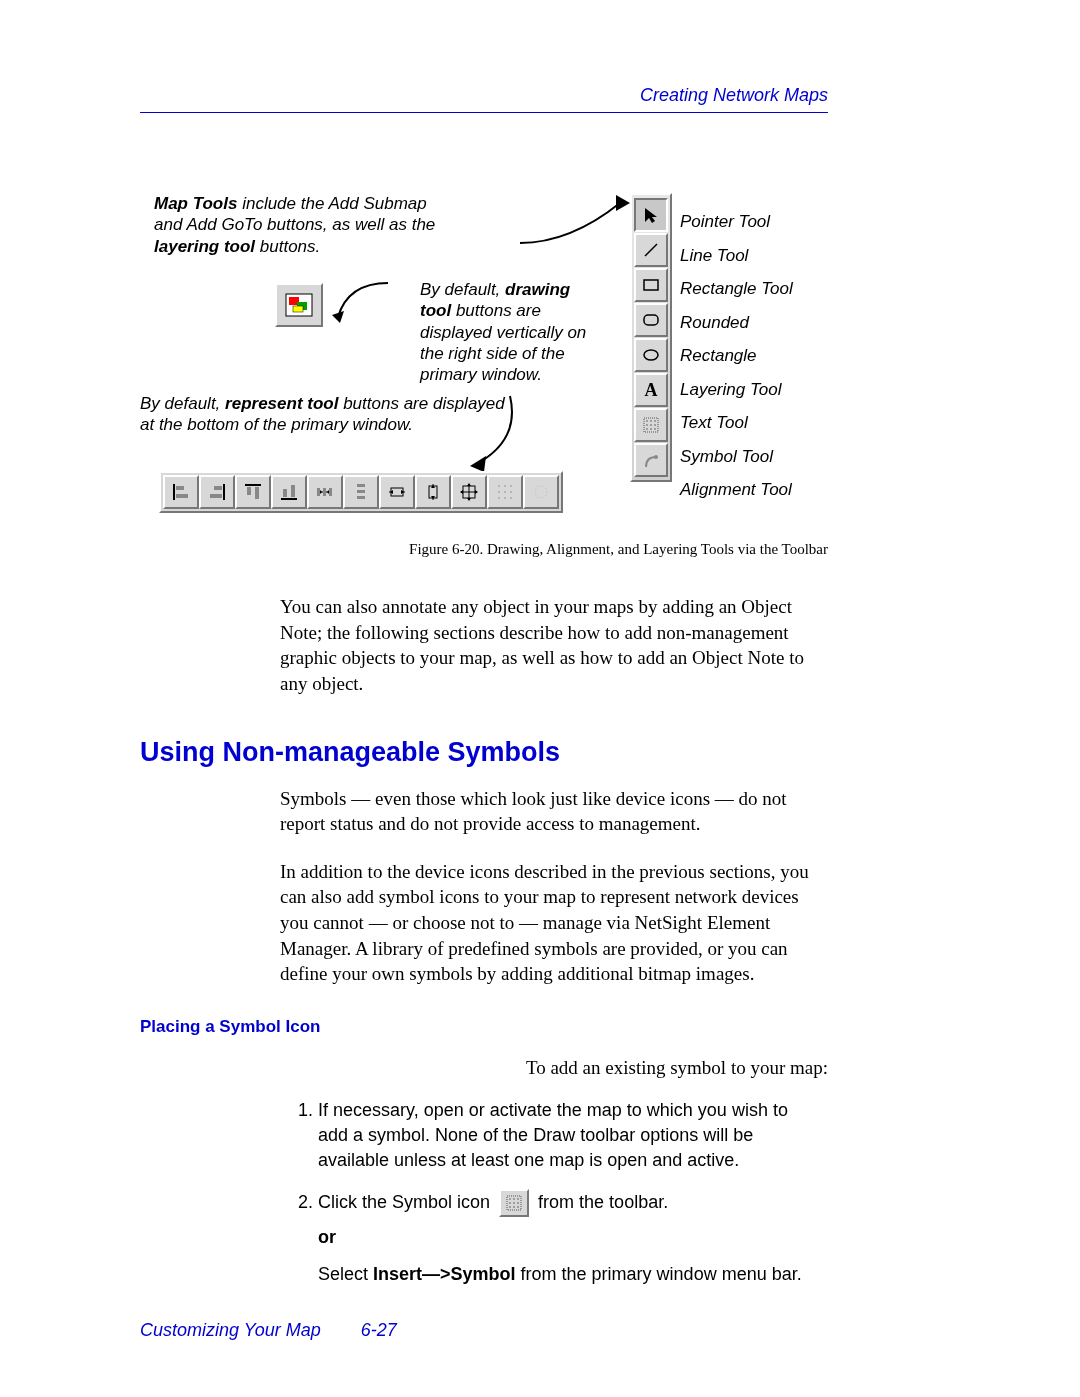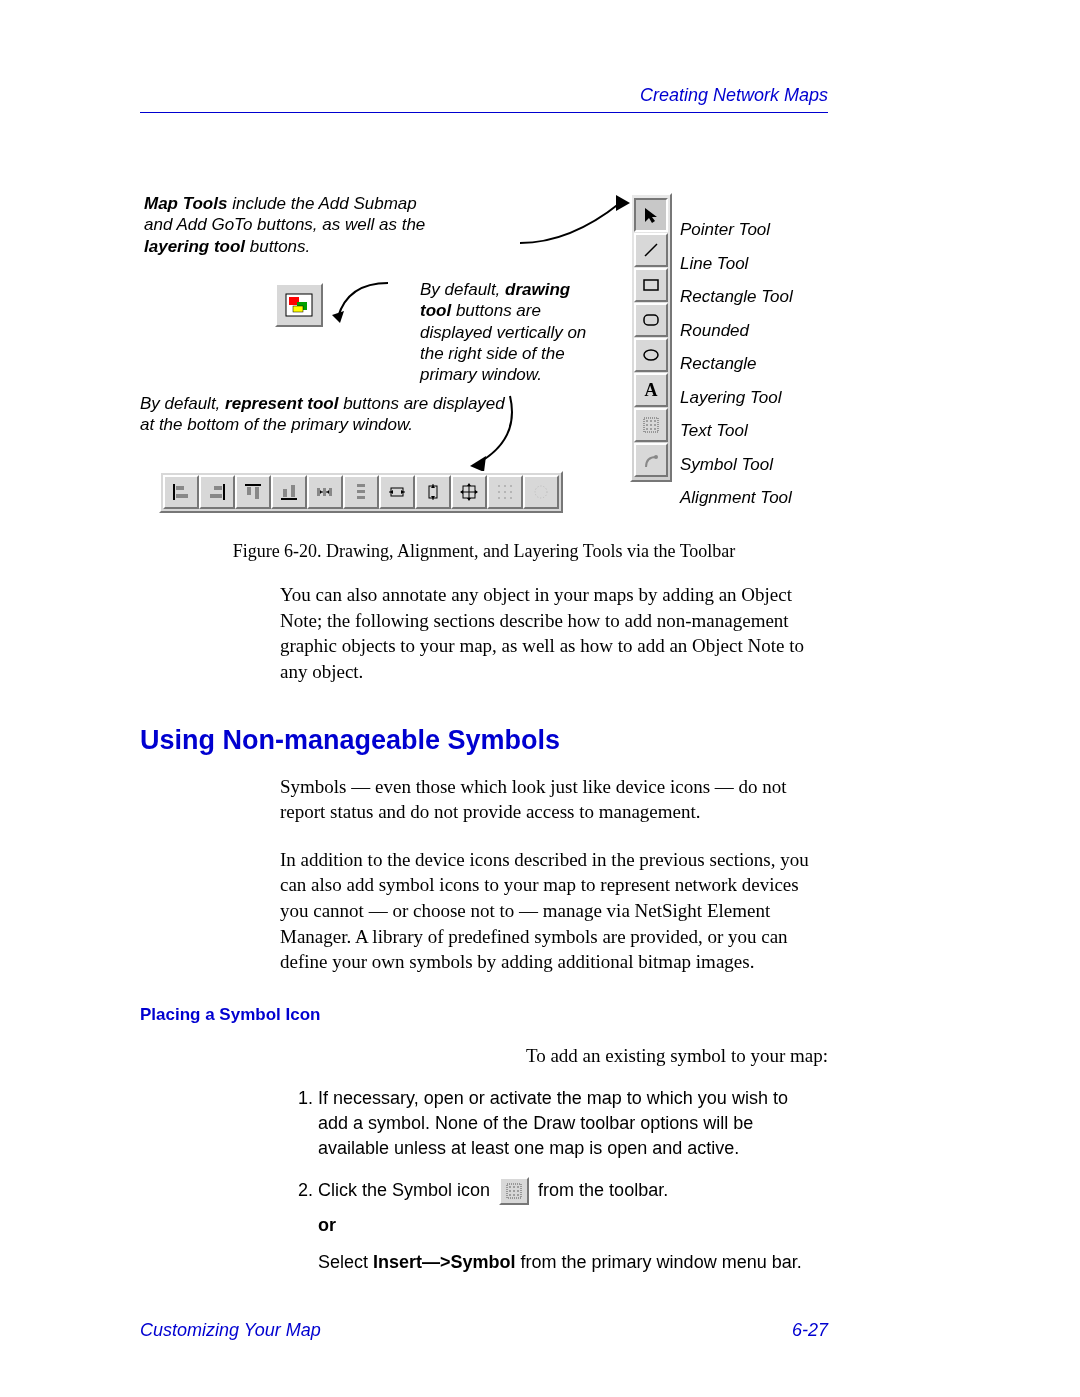--- a/index.html
+++ b/index.html
@@ -55,21 +55,21 @@
     border: 2px solid;
     border-color: #fff #777 #777 #fff;
     display: flex;
     align-items: center;
     justify-content: center;
   }
   .vbtn.pressed { border-color: #777 #fff #fff #777; background:#c8c8c8; }
   .tool-labels {
     position: absolute;
     left: 540px;
-    top: 20px;
+    top: 12px;
     font-family: Arial, Helvetica, sans-serif;
     font-size: 17px;
     font-style: italic;
     line-height: 33.5px;
   }
   .map-icon {
     position: absolute;
     left: 135px;
     top: 90px;
     width: 44px;
@@ -91,23 +91,23 @@
   }
   .hbtn {
     width: 32px;
     height: 30px;
     background: #d8d8d8;
     border: 2px solid;
     border-color: #fff #777 #777 #fff;
     display:flex; align-items:center; justify-content:center;
   }
   .caption {
-    text-align: center;
-    font-size: 18px;
-    margin: 18px 0 20px;
+    text-align: right;
+    font-size: 15px;
+    margin: 18px 0 36px;
   }
   .body-text {
     margin-left: 140px;
     font-size: 19px;
     line-height: 1.35;
     margin-bottom: 22px;
   }
   h2.section {
     color: #0000d0;
     font-family: Arial, Helvetica, sans-serif;
@@ -138,38 +138,39 @@
   .steps li { margin-bottom: 16px; }
   .steps .or { font-weight:bold; margin: 8px 0 12px; }
   .inline-icon {
     display:inline-flex; width:26px; height:24px; vertical-align:middle;
     background:#d8d8d8; border:2px solid; border-color:#fff #777 #777 #fff;
     align-items:center; justify-content:center; margin: 0 4px;
   }
   .footer {
     position: absolute;
     left: 140px; right: 130px; bottom: 56px;
-    display: flex; justify-content: space-between;
+    display: flex; 
     font-style: italic;
     font-size: 18px;
     color: #0000d0;
     font-family: Arial, Helvetica, sans-serif;
+    gap: 40px;
   }
   .footer .pg { font-style: italic; }
   svg { display:block; }
 </style>
 </head>
 <body>
 
 <div class="page">
   <div class="running-head">Creating Network Maps</div>
 
   <div class="figure-block">
 
-    <div class="callout" style="left:4px; top:0; width:290px;">
+    <div class="callout" style="left:14px; top:0; width:290px;">
       <span class="b">Map Tools</span><span> include the Add Submap and Add GoTo buttons, as well as the </span><span class="b">layering tool</span><span> buttons.</span>
     </div>
 
     <div class="map-icon">
       <svg width="30" height="26">
         <rect x="2" y="2" width="26" height="22" fill="#fff" stroke="#000"></rect>
         <rect x="5" y="5" width="10" height="8" fill="#ff0000"></rect>
         <rect x="13" y="10" width="10" height="8" fill="#00a000"></rect>
         <rect x="9" y="14" width="10" height="6" fill="#ffff00" stroke="#000" stroke-width="0.5"></rect>
       </svg>

